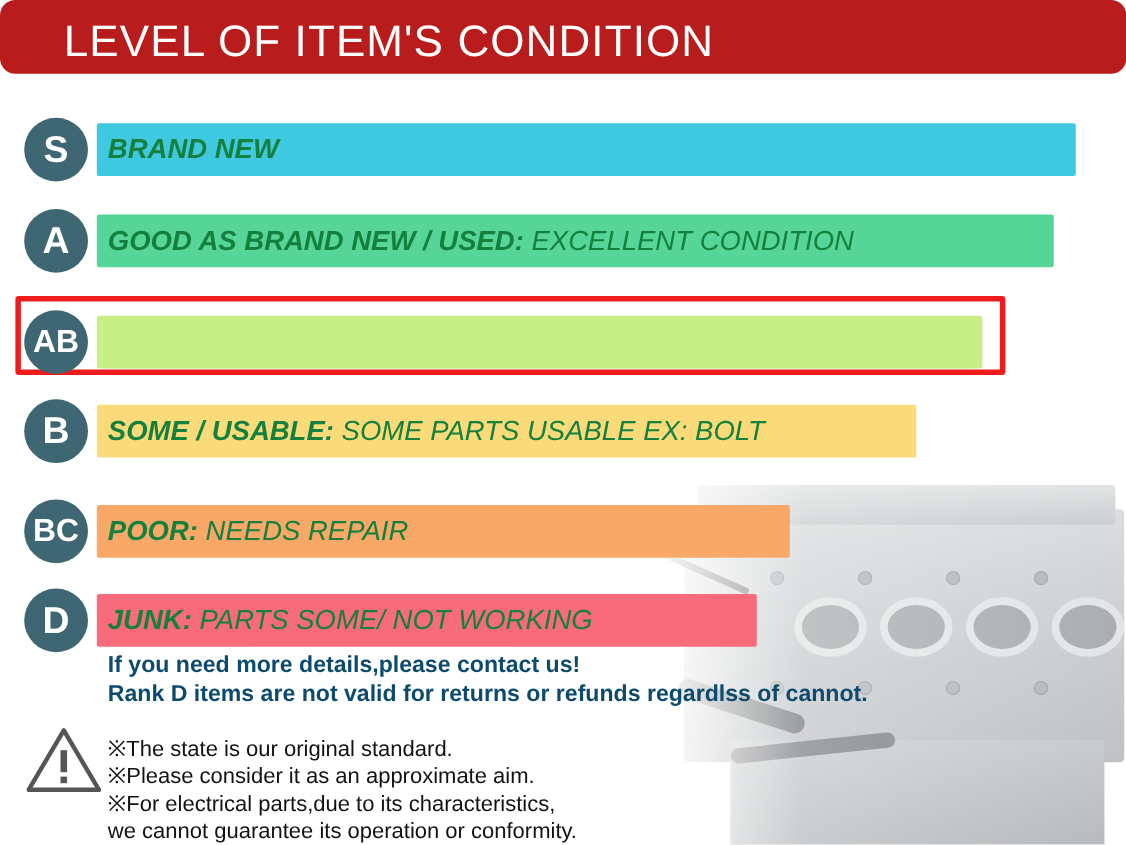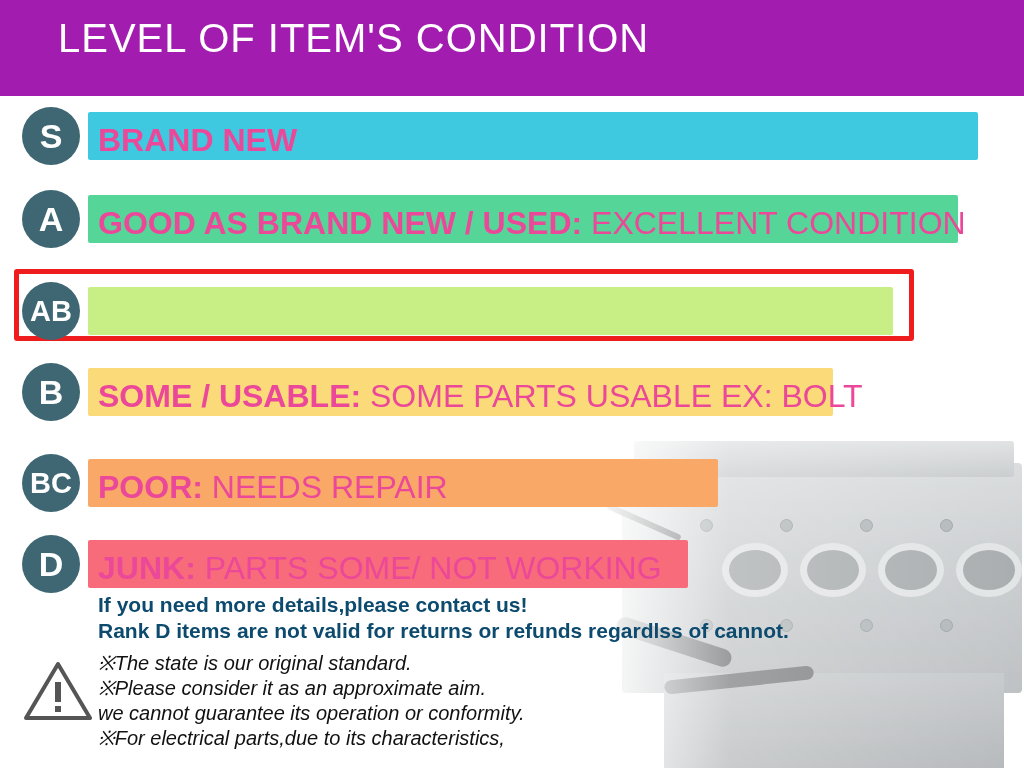--- a/index.html
+++ b/index.html
@@ -95,22 +95,23 @@
     right: 0; bottom: 0;
     width: 420px; height: 345px;
     background: linear-gradient(90deg, rgba(255,255,255,0.95) 0%, rgba(255,255,255,0.35) 30%, rgba(255,255,255,0.12) 100%);
   }
 
   
   #header {
     position: absolute;
     left: 0; top: 0;
     width: 1024px;
-    height: 96px;
-    background: #a21caf;
+    height: 67px;
+    background: #b91c1c;
+    border-radius: 14px;
   }
   #header-title {
     position: absolute;
     left: 58px;
     top: 16px;
     color: #ffffff;
     font-size: 40px;
     letter-spacing: 1px;
     font-weight: normal;
     white-space: nowrap;
@@ -144,23 +145,24 @@
     display: flex;
     align-items: center;
     justify-content: center;
     letter-spacing: 0px;
   }
   .rank-badge.two-char { font-size: 29px; }
   .rank-text {
     position: absolute;
     left: 98px;
     top: 10px;
-    font-size: 32px;
-    color: #ec4899;
-    white-space: nowrap;
+    font-size: 25px;
+    color: #15803d;
+    white-space: nowrap;
+    font-style: italic;
   }
   .rank-text .b { font-weight: bold; }
   .highlight-box {
     position: absolute;
     left: 14px;
     width: 900px;
     height: 72px;
     border: 5px solid #ee1c1c;
     border-radius: 3px;
     box-sizing: border-box;
@@ -179,21 +181,21 @@
     font-size: 21px;
     line-height: 26px;
     white-space: nowrap;
   }
   .note-black {
     color: #111111;
     font-size: 20px;
     line-height: 25px;
     white-space: nowrap;
   }
-  #notes-black-block { margin-top: 7px; font-style: italic; }
+  #notes-black-block { margin-top: 25px; }
 
   
   #warning-icon {
     position: absolute;
     left: 24px;
     top: 660px;
     width: 68px;
     height: 62px;
   }
 </style>
@@ -273,22 +275,22 @@
       <span class="b">JUNK:</span><span> PARTS SOME/ NOT WORKING</span>
     </div>
   </div>
 
   <div id="notes">
     <div class="note-red">If you need more details,please contact us!</div>
     <div class="note-red">Rank D items are not valid for returns or refunds regardlss of cannot.</div>
     <div id="notes-black-block">
       <div class="note-black">※The state is our original standard.</div>
       <div class="note-black">※Please consider it as an approximate aim.</div>
+      <div class="note-black">※For electrical parts,due to its characteristics,</div>
       <div class="note-black">we cannot guarantee its operation or conformity.</div>
-      <div class="note-black">※For electrical parts,due to its characteristics,</div>
     </div>
   </div>
 
   <svg id="warning-icon" viewBox="0 0 68 62">
     <polygon points="34,4 66,58 2,58" fill="none" stroke="#555555" stroke-width="4" stroke-linejoin="round"></polygon>
     <rect x="31" y="22" width="6" height="20" fill="#555555"></rect>
     <rect x="31" y="46" width="6" height="6" fill="#555555"></rect>
   </svg>
 
 </div>

